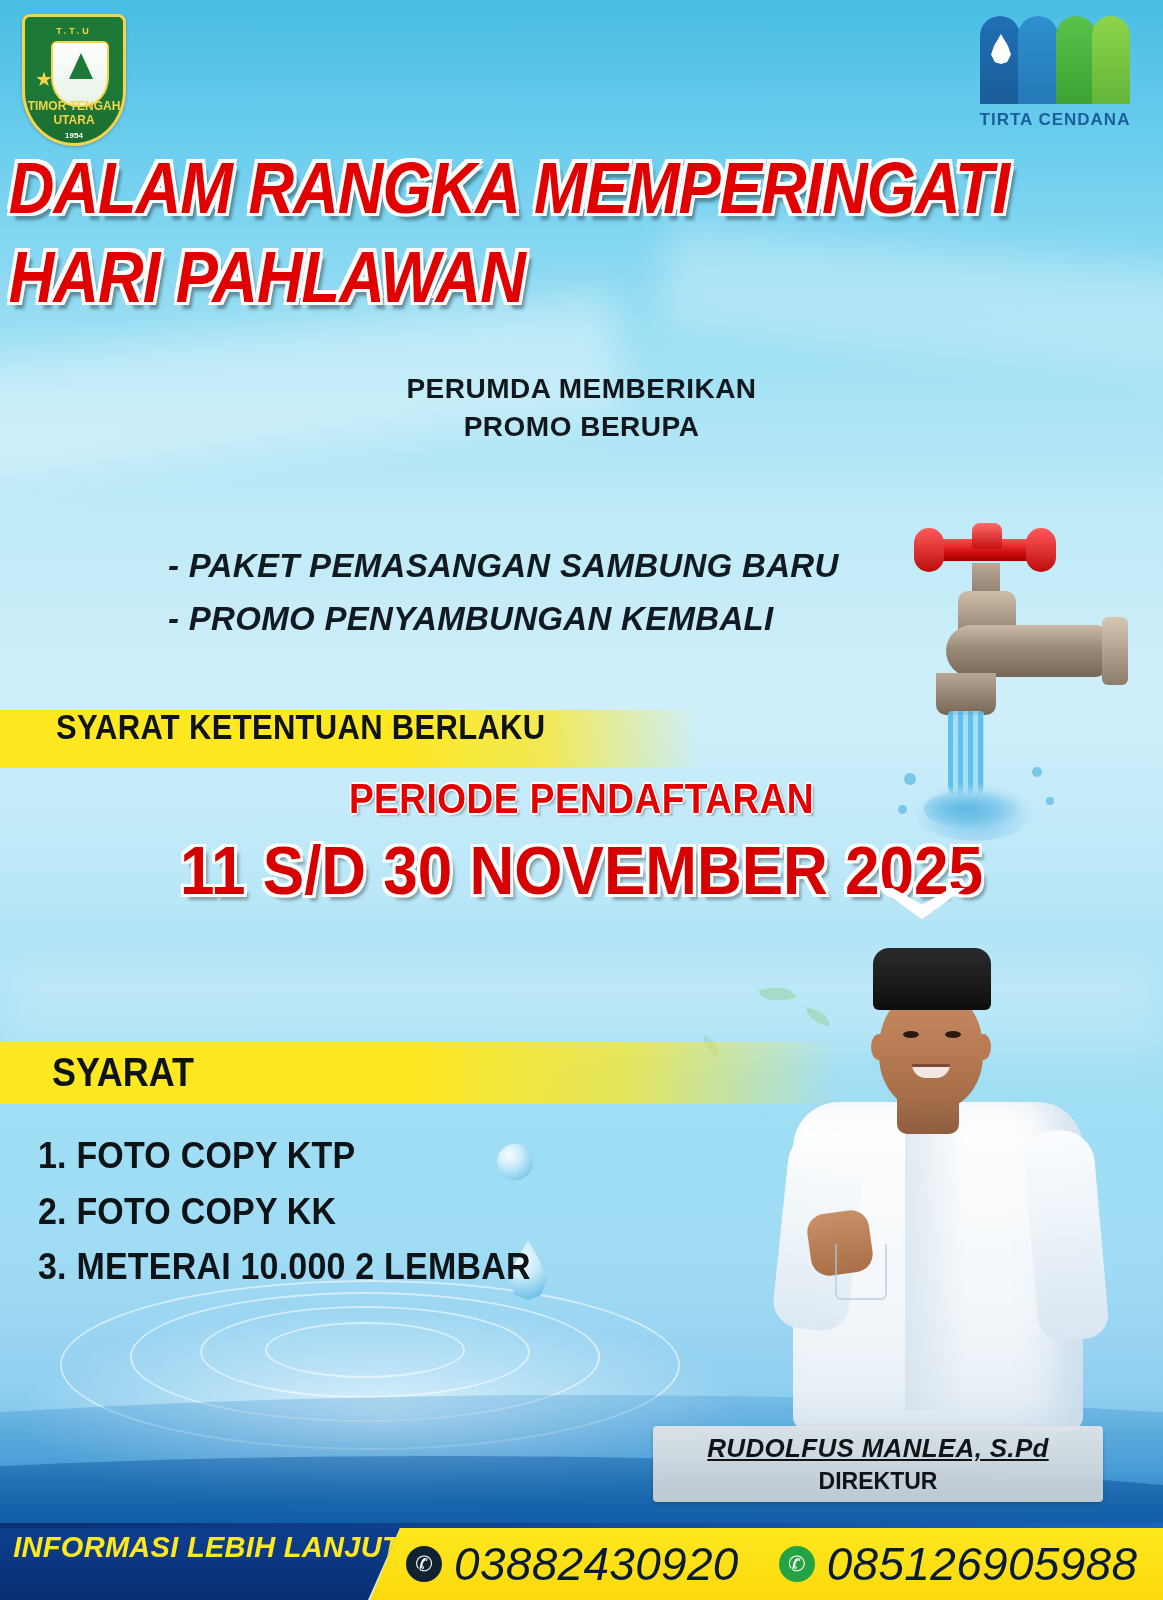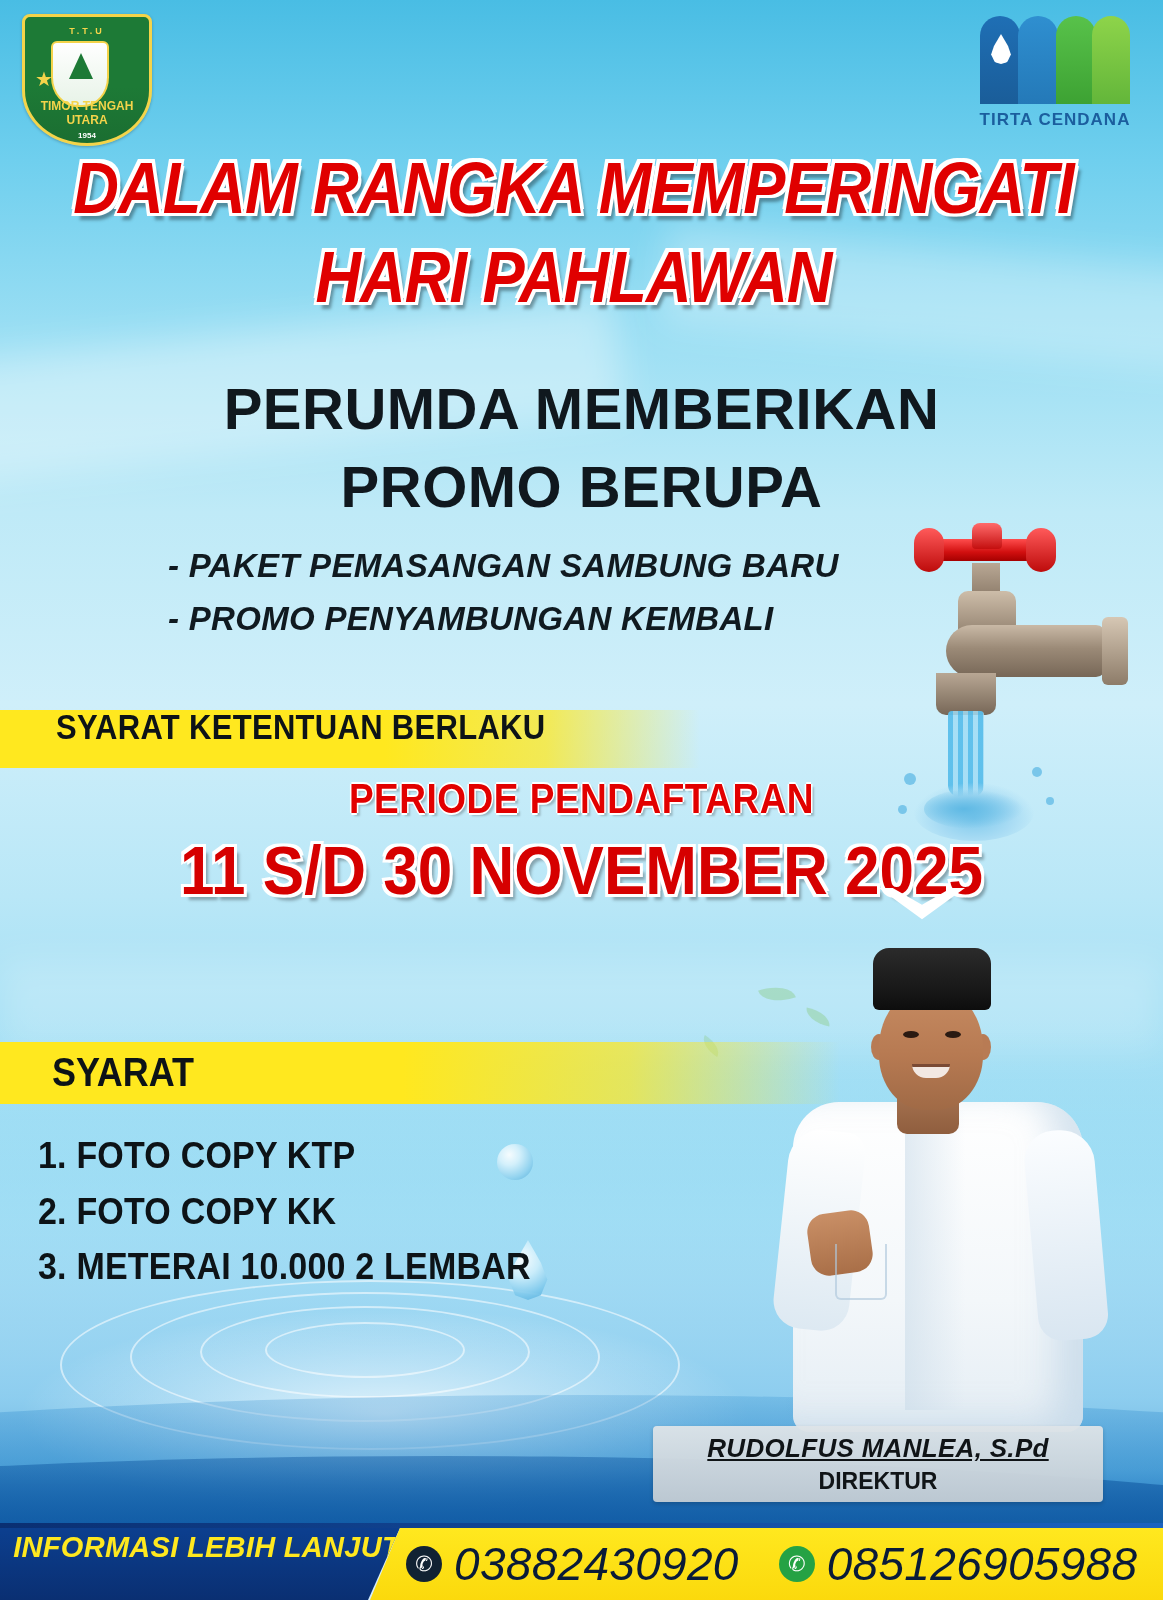--- a/index.html
+++ b/index.html
@@ -112,21 +112,21 @@
   .leaf.l1 { left: 760px; top: 985px; transform: rotate(-18deg); }
   .leaf.l2 { left: 805px; top: 1010px; transform: rotate(12deg); width: 26px; height: 14px; }
   .leaf.l3 { left: 700px; top: 1040px; transform: rotate(32deg); width: 22px; height: 12px; opacity:.8; }
 
   
   .logo-left {
     position: absolute; left: 22px; top: 14px;
     width: 120px; height: 140px;
   }
   .crest {
-    width: 130px; height: 132px;
+    width: 104px; height: 132px;
     background: linear-gradient(180deg, #1d7a36 0%, #1d7a36 55%, #1b6e31 100%);
     border: 3px solid #f4d44a;
     border-radius: 8px 8px 50% 50% / 8px 8px 42% 42%;
     position: relative;
     box-shadow: 0 1px 3px rgba(0,0,0,.25);
   }
   .crest .star {
     position: absolute; left: 10px; top: 52px;
     color: #f4d44a; font-size: 20px; line-height: 1;
   }
@@ -188,21 +188,22 @@
   .tc-name {
     margin-top: 2px;
     font-size: 17px; font-weight: bold; letter-spacing: 1px;
     color: #1b5e9e;
     font-family: Liberation Sans, sans-serif;
   }
 
   
   .headline {
     position: absolute; left: 0; right: 16px; top: 150px;
-    text-align: center;
+    text-align: left;
+    padding-left: 20px;
   }
   .headline .l1, .headline .l2 {
     font-family: "Liberation Sans", sans-serif;
     font-weight: bold;
     font-style: italic;
     color: #e00000;
     letter-spacing: -1px;
     line-height: 1.02;
     text-shadow:
       -2px 0 #fff, 2px 0 #fff, 0 -2px #fff, 0 2px #fff,
@@ -214,21 +215,21 @@
     transform-origin: center top;
   }
   .headline .l1 { font-size: 62px; }
   .headline .l2 { font-size: 62px; margin-top: 26px; }
 
   
   .subhead {
     position: absolute; left: 0; right: 0; top: 370px;
     text-align: center;
     color: #10181e;
-    font-size: 58px;
+    font-size: 28px;
     font-weight: bold;
     line-height: 1.35;
     letter-spacing: .5px;
   }
 
   
   .bullets {
     position: absolute; left: 168px; top: 540px;
     color: #101a20;
     font-size: 33px;

